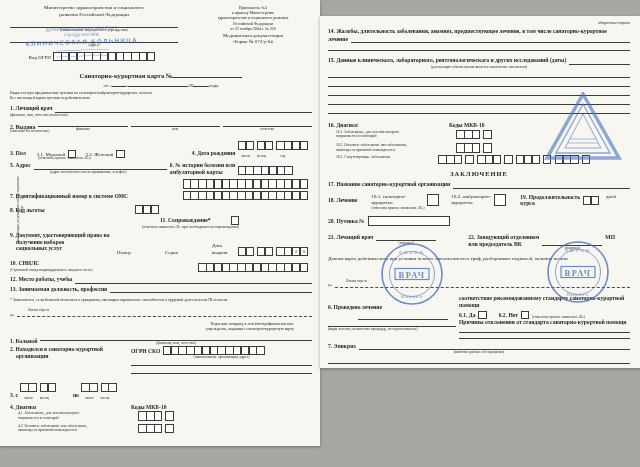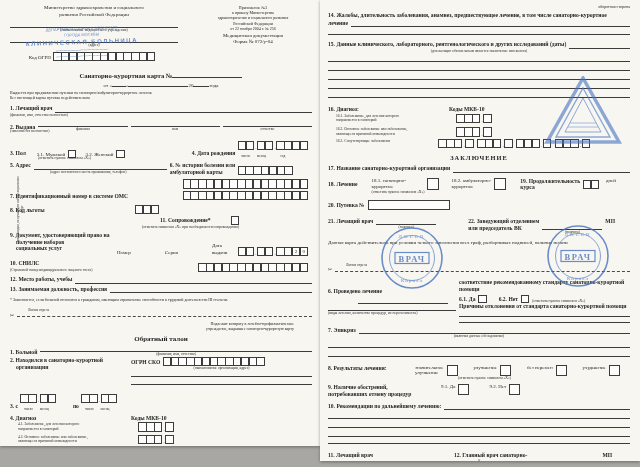--- a/index.html
+++ b/index.html
@@ -1,21 +1,21 @@
 <!DOCTYPE html>
 <html><head>
 <meta charset="utf-8">
 <style>
   html,body{margin:0;padding:0;}
   body{width:640px;height:467px;background:#a8a7a3;position:relative;overflow:hidden;
        font-family:"Liberation Serif",serif;color:#1f1f1f;}
   .sheet{position:absolute;top:0;background:#f7f6f1;box-sizing:border-box;overflow:hidden;
          box-shadow:0 1px 3px rgba(0,0,0,.35);}
   #sheetL{left:0;width:320px;height:446px;padding:5px 8px 4px 10px;}
-  #sheetR{left:320px;width:320px;height:461px;padding:4px 10px 4px 8px;}
+  #sheetR{left:320px;width:320px;height:352px;padding:4px 10px 4px 8px;margin-top:16px;}
   .t6{font-size:5.6px;line-height:1.35;}
   .t5{font-size:5px;line-height:1.3;}
   .t4{font-size:4px;line-height:1.3;}
   .hint{font-size:3.7px;line-height:1.2;color:#2c2c2c;}
   .b{font-weight:bold;}
   .c{text-align:center;}
   .row{display:flex;align-items:flex-end;gap:3px;}
   .rowT{display:flex;align-items:flex-start;gap:3px;}
   .line{flex:1;border-bottom:0.6px solid #3c3c3c;height:6px;}
   .wline{border-bottom:0.6px solid #3c3c3c;height:8px;}
@@ -318,21 +318,20 @@
   <div class="hint" style="margin-top:6px;margin-left:18px">Линия отреза</div>
   <div class="row">
     <span class="t5">✂</span>
     <span class="cut"></span>
   </div>
   <div class="t4" style="text-align:right;margin-right:18px;margin-top:2px">
     <div>Подлежит возврату в лечебно-профилактическое</div>
     <div>учреждение, выдавшее санаторно-курортную карту</div>
   </div>
 
-  <div class="c b" style="font-size:7px;margin-top:3px">Обратный талон</div>
 
   <div class="row" style="margin-top:2px">
     <span class="t6 b">1. Больной</span>
     <span style="flex:1">
         <span class="line" style="display:block"></span>
         <span class="hint c" style="display:block">(фамилия, имя, отчество)</span>
       </span>
   </div>
 
   <div class="rowT" style="margin-top:1px">

